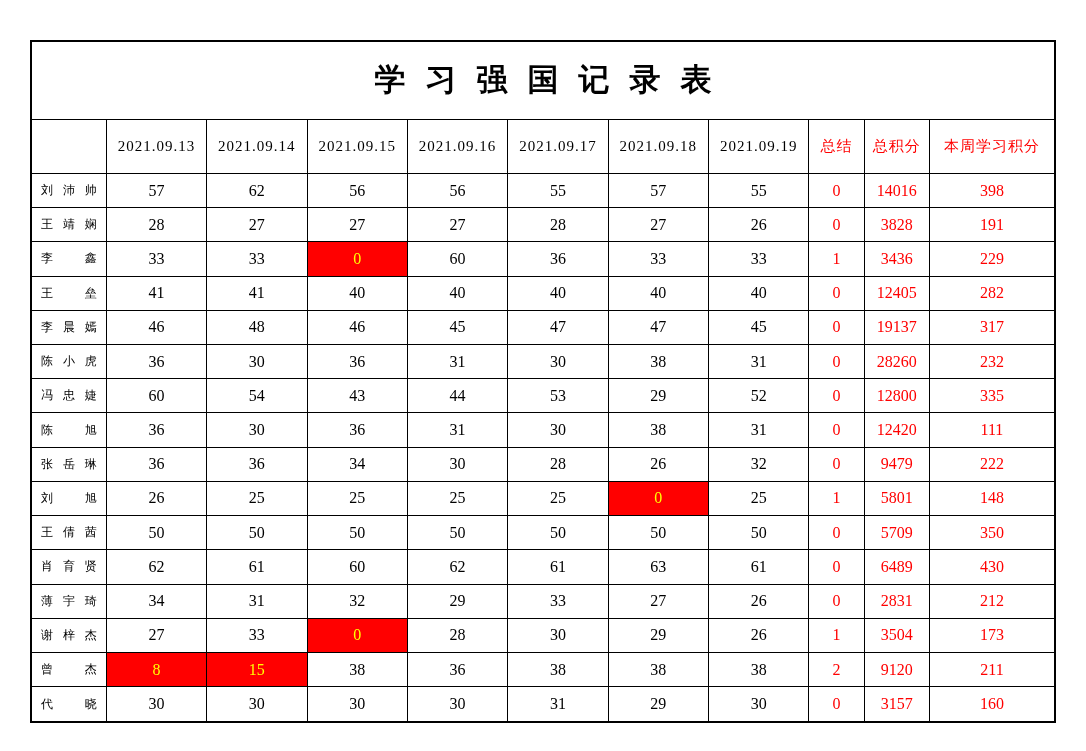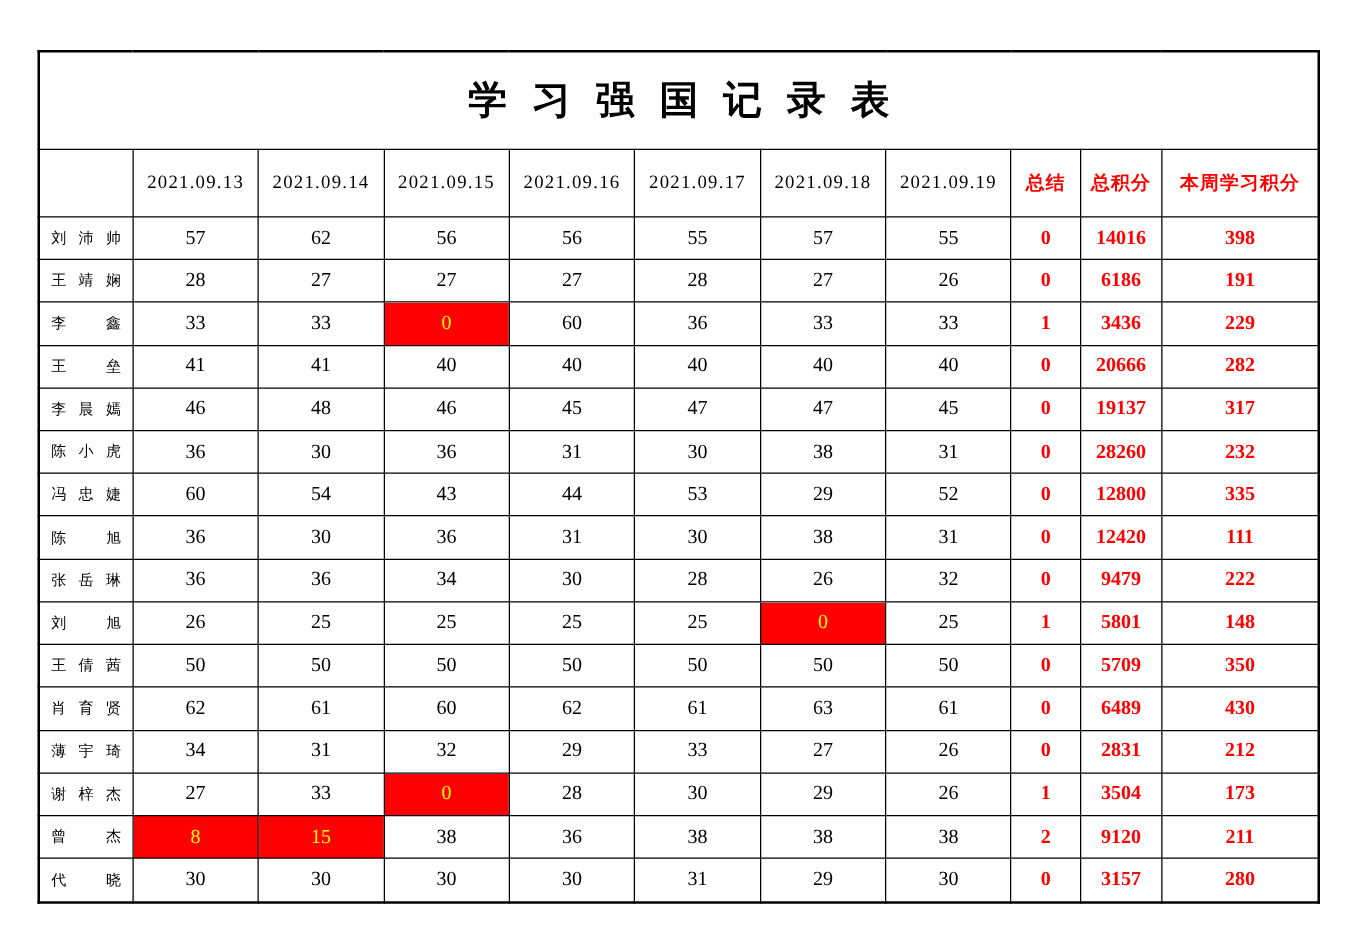--- a/index.html
+++ b/index.html
@@ -41,21 +41,21 @@
     letter-spacing:20px;
     text-indent:20px;
   }
   tr.header-row td{
     height:29px;
     font-size:15px;
     letter-spacing:1px;
   }
   td.accent{
     color:var(--accent);
-    font-weight:bold;
+    font-weight:normal;
     letter-spacing:0;
   }
   td.name-cell{
     padding:0 9px;
     text-align:justify;
     text-align-last:justify;
     font-size:12px;
   }
   td.highlight{
     background:var(--hl-fill);
@@ -115,21 +115,21 @@
       <tr class="data-row">
         <td class="name-cell">王靖娴</td>
         <td>28</td>
         <td>27</td>
         <td>27</td>
         <td>27</td>
         <td>28</td>
         <td>27</td>
         <td>26</td>
         <td class="accent">0</td>
-        <td class="accent">6186</td>
+        <td class="accent">3828</td>
         <td class="accent">191</td>
       </tr>
       <tr class="data-row">
         <td class="name-cell">李鑫</td>
         <td>33</td>
         <td>33</td>
         <td class="highlight">0</td>
         <td>60</td>
         <td>36</td>
         <td>33</td>
@@ -141,21 +141,21 @@
       <tr class="data-row">
         <td class="name-cell">王垒</td>
         <td>41</td>
         <td>41</td>
         <td>40</td>
         <td>40</td>
         <td>40</td>
         <td>40</td>
         <td>40</td>
         <td class="accent">0</td>
-        <td class="accent">20666</td>
+        <td class="accent">12405</td>
         <td class="accent">282</td>
       </tr>
       <tr class="data-row">
         <td class="name-cell">李晨嫣</td>
         <td>46</td>
         <td>48</td>
         <td>46</td>
         <td>45</td>
         <td>47</td>
         <td>47</td>
@@ -298,16 +298,16 @@
         <td class="name-cell">代晓</td>
         <td>30</td>
         <td>30</td>
         <td>30</td>
         <td>30</td>
         <td>31</td>
         <td>29</td>
         <td>30</td>
         <td class="accent">0</td>
         <td class="accent">3157</td>
-        <td class="accent">280</td>
+        <td class="accent">160</td>
       </tr>
     </tbody>
 </table>
 
 </body></html>

